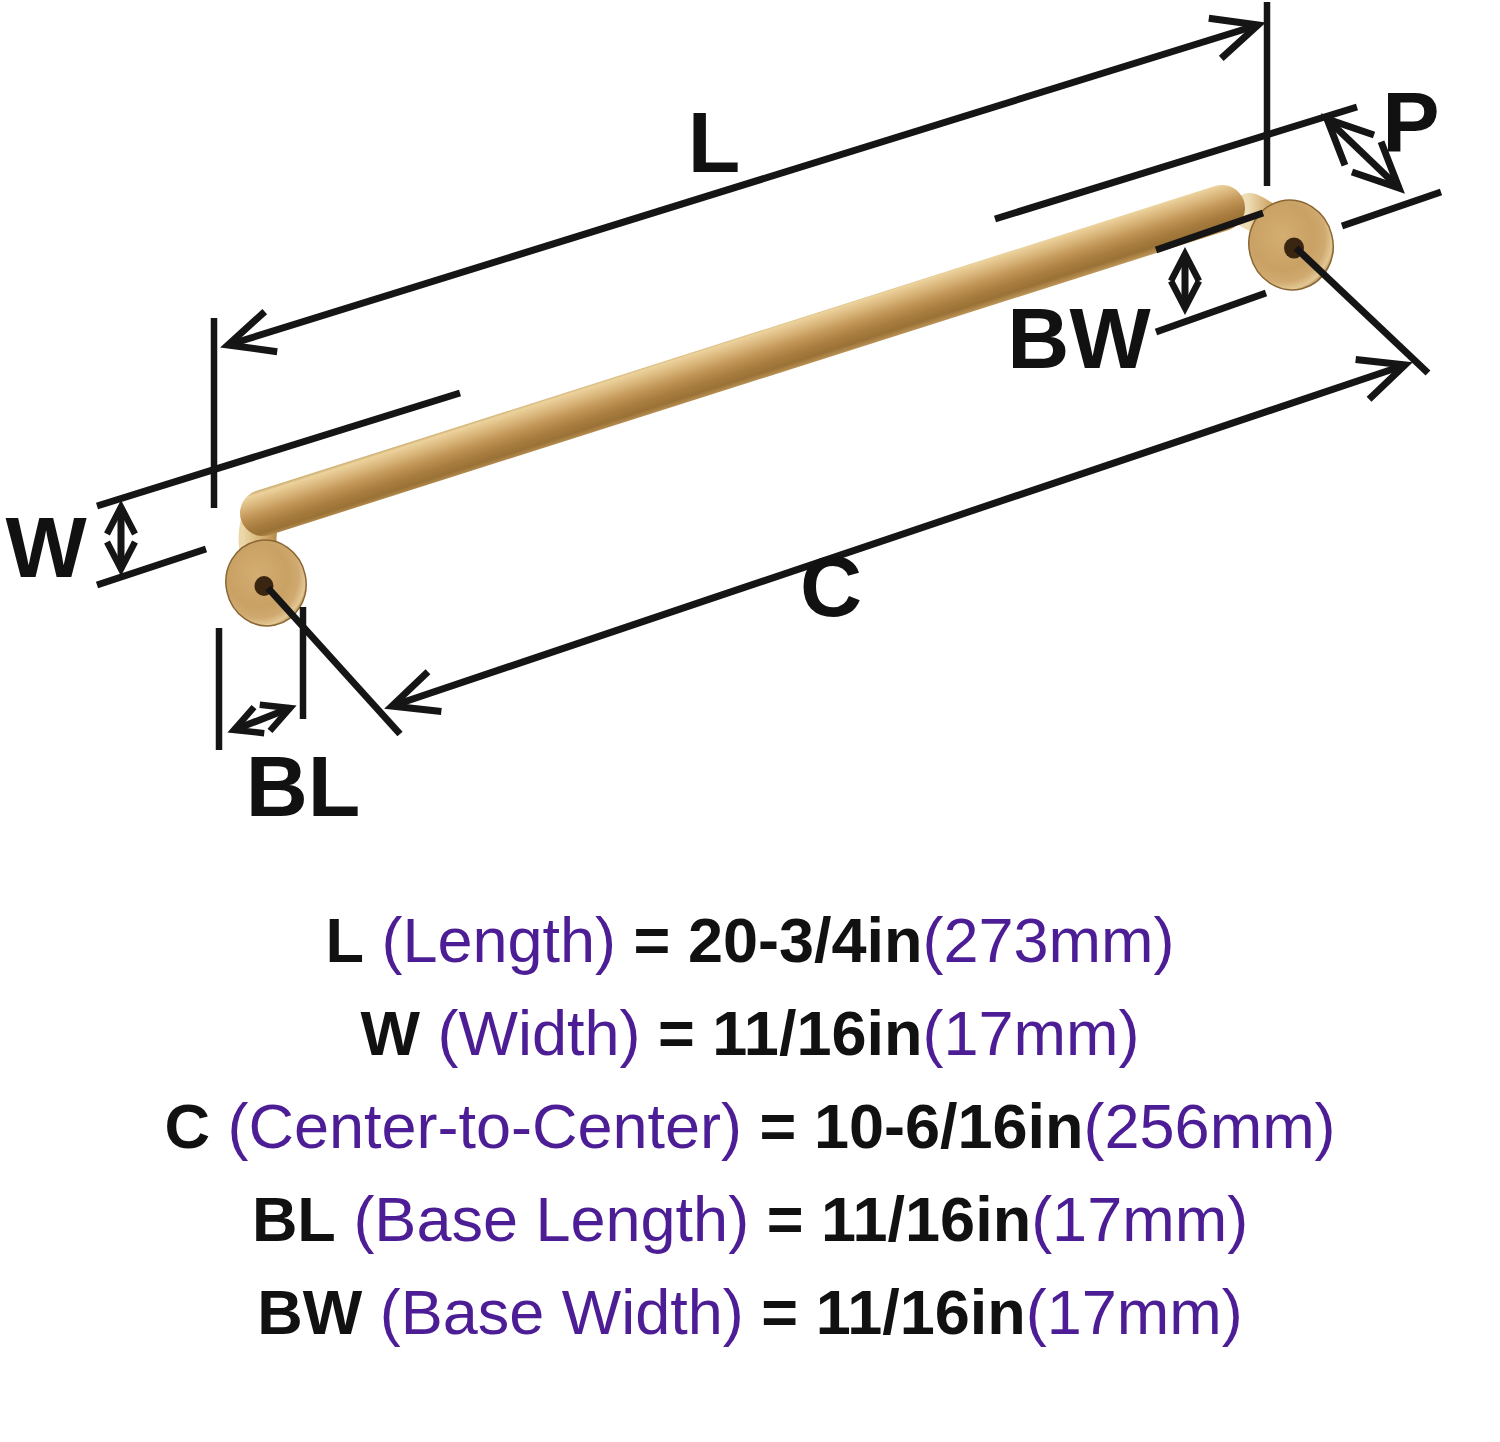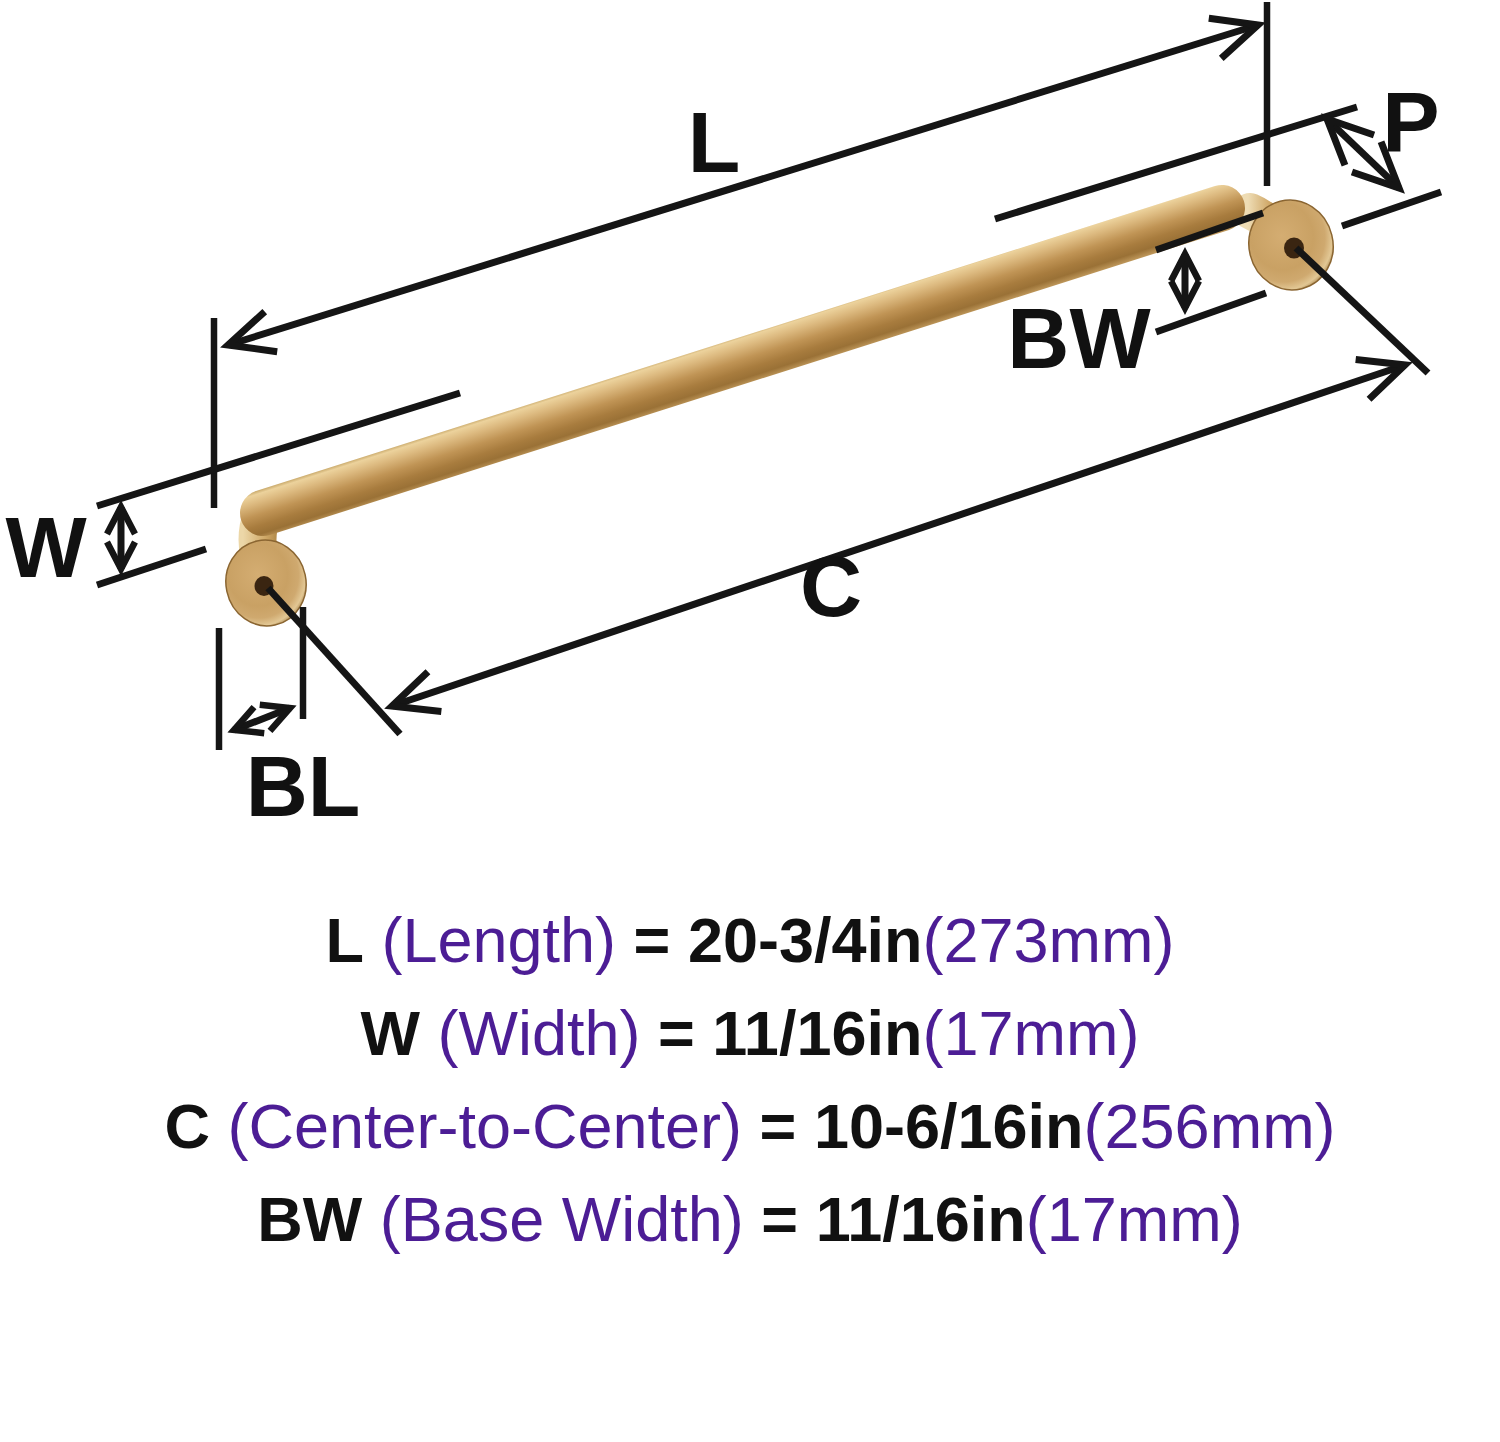--- a/index.html
+++ b/index.html
@@ -167,18 +167,24 @@
     <span class="lb">=</span>
     <span class="lb">11/16in</span><span class="lr">(17mm)</span>
   </div>
   <div class="legend-row">
     <span class="lb">C</span>
     <span class="lr">(Center-to-Center)</span>
     <span class="lb">=</span>
     <span class="lb">10-6/16in</span><span class="lr">(256mm)</span>
   </div>
   <div class="legend-row">
+    <span class="lb">BL</span>
+    <span class="lr">(Base Length)</span>
+    <span class="lb">=</span>
+    <span class="lb">11/16in</span><span class="lr">(17mm)</span>
+  </div>
+  <div class="legend-row">
     <span class="lb">BW</span>
     <span class="lr">(Base Width)</span>
     <span class="lb">=</span>
     <span class="lb">11/16in</span><span class="lr">(17mm)</span>
   </div>
 </div>
 
 </body></html>

